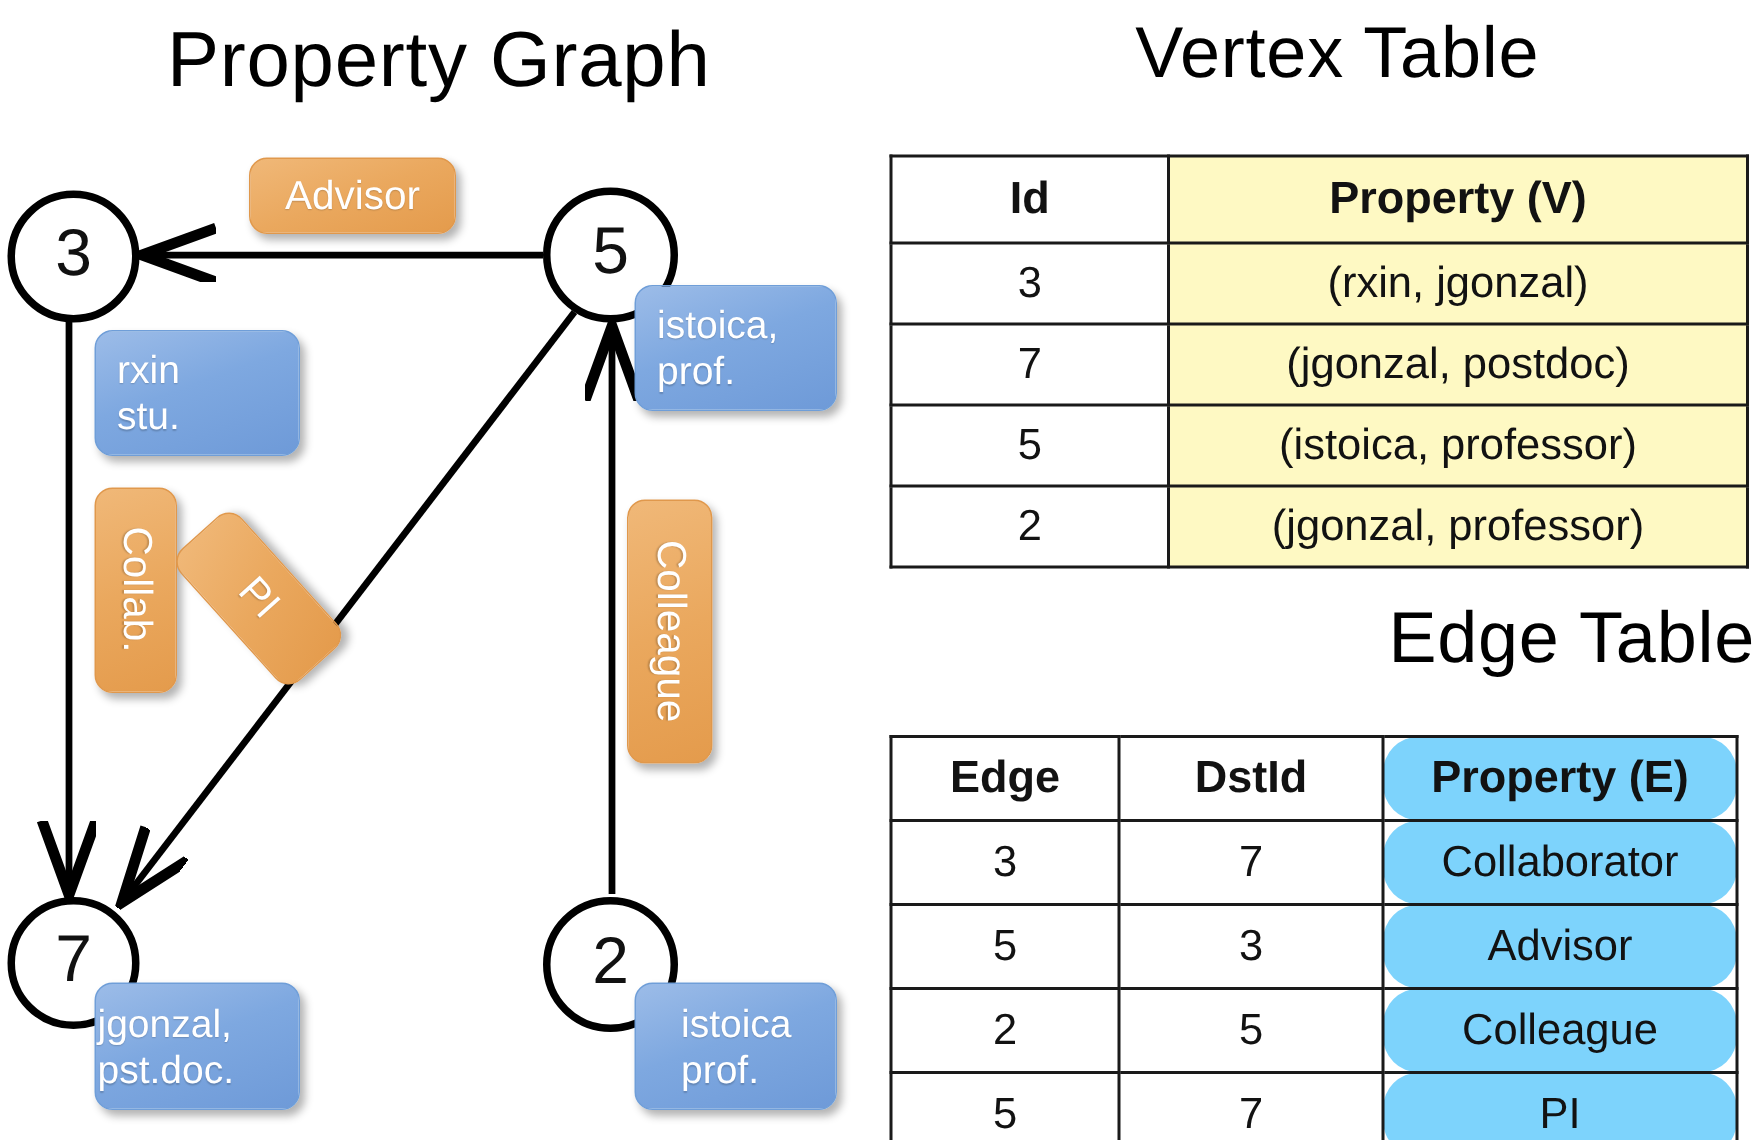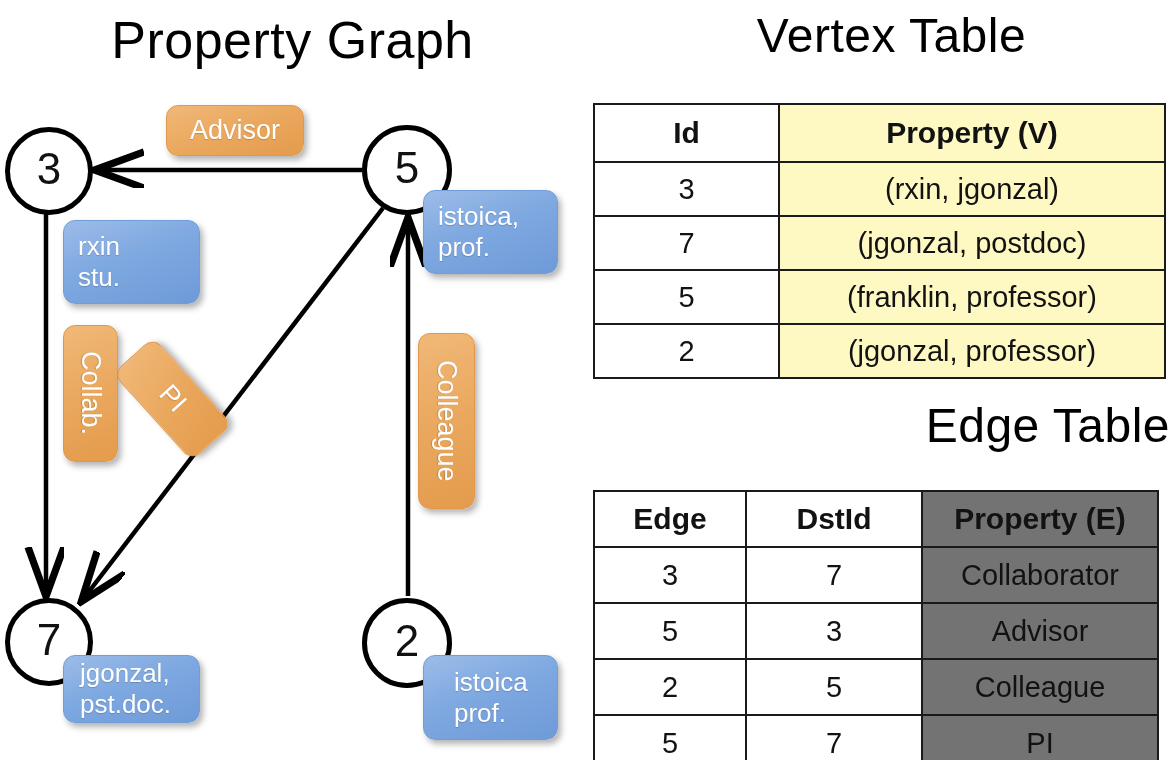--- a/index.html
+++ b/index.html
@@ -98,21 +98,21 @@
   .badge-text {
     display: block;
     font-size: 26px;
     line-height: 1.18;
     white-space: pre-line;
     text-shadow: 0 1px 1px rgba(0,0,0,0.18);
   }
 
   #badge-rxin      { left: 63px;  top: 188px; width: 137px; height: 84px; padding-left: 14px; margin-top: 32px; }
   #badge-franklin  { left: 423px; top: 190px; width: 135px; height: 84px; padding-left: 14px; }
-  #badge-jgonzal   { left: 63px;  top: 655px; width: 137px; height: 68px; padding-left: 16px; }
+  #badge-jgonzal   { left: 63px;  top: 655px; width: 137px; height: 85px; padding-left: 1px; }
   #badge-istoica   { left: 423px; top: 655px; width: 135px; height: 85px; padding-left: 30px; }
 
   #badge-advisor   { left: 166px; top: 105px; width: 138px; height: 51px;
                      justify-content: center; }
   #badge-advisor .badge-text { font-size: 27px; }
 
   #badge-collab {
     left: 63px; top: 325px; width: 55px; height: 137px;
     justify-content: center; align-items: center;
   }
@@ -160,21 +160,21 @@
     padding: 0;
     height: 52px;
     vertical-align: middle;
   }
   .data-table th {
     font-weight: 700;
     font-size: 30px;
     height: 56px;
   }
   .cell-fill-blue   { background: #fef9c3; }
-  .cell-fill-orange { background: #737373; }
+  .cell-fill-orange { background: #7dd3fc; border-radius: 24px; }
 
   #vertex-table { left: 593px; top: 103px; width: 571px; }
   #vertex-table col.col-id   { width: 185px; }
   #vertex-table col.col-prop { width: 386px; }
 
   #edge-table { left: 593px; top: 490px; width: 564px; }
   #edge-table col.col-src  { width: 152px; }
   #edge-table col.col-dst  { width: 176px; }
   #edge-table col.col-prop { width: 236px; }
   #edge-table td, #edge-table th { height: 54px; }
@@ -271,21 +271,21 @@
     <tr>
       <td>3</td>
       <td class="cell-fill-blue">(rxin, jgonzal)</td>
     </tr>
     <tr>
       <td>7</td>
       <td class="cell-fill-blue">(jgonzal, postdoc)</td>
     </tr>
     <tr>
       <td>5</td>
-      <td class="cell-fill-blue">(franklin, professor)</td>
+      <td class="cell-fill-blue">(istoica, professor)</td>
     </tr>
     <tr>
       <td>2</td>
       <td class="cell-fill-blue">(jgonzal, professor)</td>
     </tr>
   </tbody>
 </table>
 
 <table class="data-table" id="edge-table">
   <colgroup>

